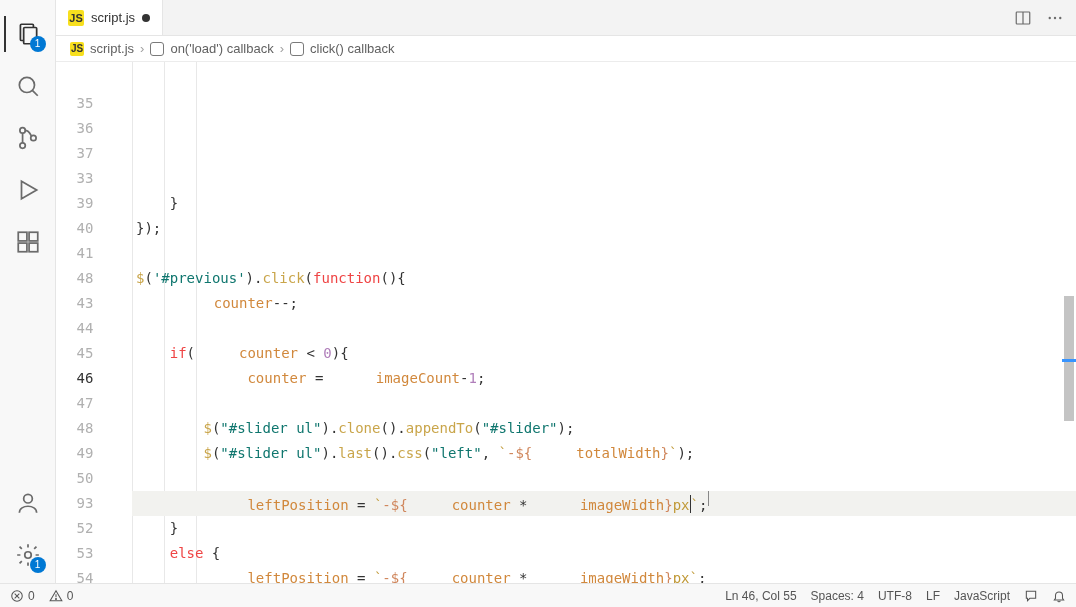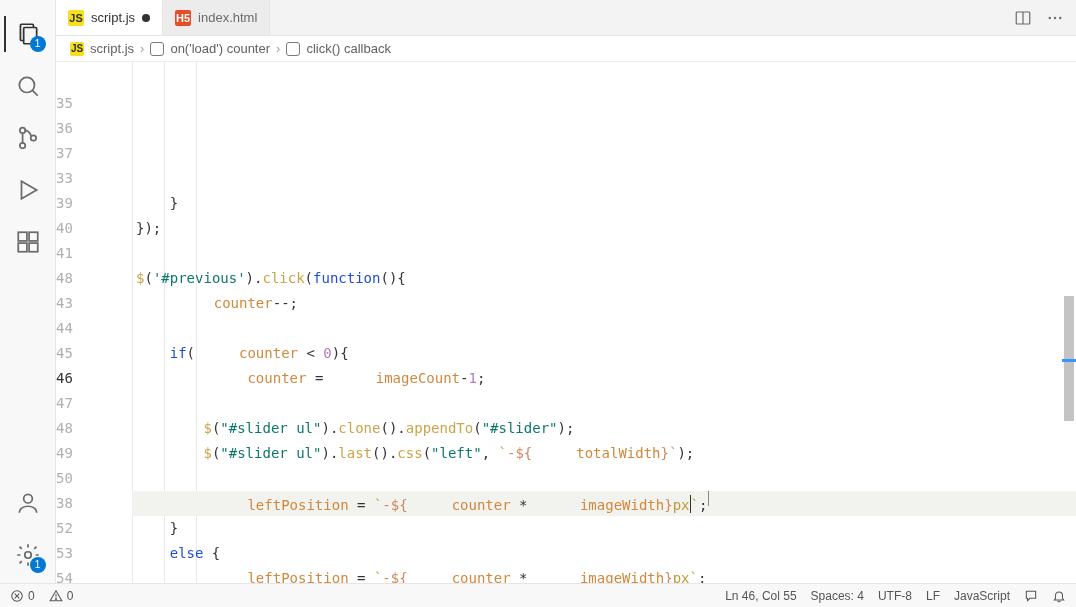--- a/index.html
+++ b/index.html
@@ -142,21 +142,21 @@
     display:flex;
     overflow:hidden;
     position:relative;
     font-family: "SF Mono", Menlo, Consolas, monospace;
     font-size: 14px;
     line-height: 25px;
   }
   .gutter {
     width: 76px;
     background:#ffffff;
-    text-align:left;
+    text-align:center;
     color:#b0b0b0;
     padding: 4px 18px 4px 0;
     user-select:none;
     border-right: 0;
   }
   .code {
     flex:1;
     padding: 4px 0 4px 0;
     white-space: pre;
     position:relative;
@@ -168,21 +168,21 @@
     width:1px;
     background:#e8e8e8;
   }
   .line { height:25px; position:relative; }
   .gutter .line.active { color:#333; }
   .code .line.active {
     background: #f2f2ef;
   }
   
   .c-func { color:#c9a54a; }
-  .c-key  { color:#1d4ed8; }
+  .c-key  { color:#ef4444; }
   .c-var  { color:#d1883c;margin-left:44px; }
   .c-str2 { color:#c19a38; }
   .c-num  { color:#b07eba; }
   .c-sel  { color:#0f766e; }
   .c-embed { color:#d0875d; }
 
   .caret {
     display:inline-block;
     width:1px;
     height:18px;
@@ -290,24 +290,20 @@
       <span class="badge">1</span>
     </div>
   </div>
 
   <div class="content-col">
     <div class="tab-bar">
       <div class="tab active">
         <span class="file-icon js">JS</span>
         <span>script.js</span>
         <span class="dot"></span>
-      </div>
-      <div class="tab">
-        <span class="file-icon html">H5</span>
-        <span>index.html</span>
       </div>
       <div class="tab-actions">
         <div class="tab-action">
           <svg viewBox="0 0 24 24" width="18" height="18" fill="none" stroke="currentColor" stroke-width="1.6">
               <rect x="3" y="4" width="18" height="16" rx="1"></rect>
               <line x1="12" y1="4" x2="12" y2="20"></line>
             </svg>
         </div>
         <div class="tab-action">
           <svg viewBox="0 0 24 24" width="18" height="18" fill="currentColor">
@@ -317,21 +313,21 @@
             </svg>
         </div>
       </div>
     </div>
 
     <div class="breadcrumb">
       <span class="bc-icon js">JS</span>
       <span>script.js</span>
       <span class="bc-sep">›</span>
       <span class="bc-sym"></span>
-      <span>on('load') counter</span>
+      <span>on('load') callback</span>
       <span class="bc-sep">›</span>
       <span class="bc-sym"></span>
       <span>click() callback</span>
     </div>
 
     <div class="editor-wrap">
       <div class="gutter" id="gutter">
           <div class="line"></div>
           <div class="line">35</div>
           <div class="line">36</div>
@@ -342,21 +338,21 @@
           <div class="line">41</div>
           <div class="line">48</div>
           <div class="line">43</div>
           <div class="line">44</div>
           <div class="line">45</div>
           <div class="line active">46</div>
           <div class="line">47</div>
           <div class="line">48</div>
           <div class="line">49</div>
           <div class="line">50</div>
-          <div class="line">38</div>
+          <div class="line">93</div>
           <div class="line">52</div>
           <div class="line">53</div>
           <div class="line">54</div>
         </div>
       <div class="code" id="code">
         <div class="guide-line" style="left:0px"></div>
         <div class="guide-line" style="left:32px"></div>
         <div class="guide-line" style="left:64px"></div>
       <div class="line" style="padding-left: 4px;">    }</div><div class="line" style="padding-left: 4px;">});</div><div class="line" style="padding-left: 4px;"></div><div class="line" style="padding-left: 4px;"><span class="c-func">$</span>(<span class="c-sel">'#previous'</span>).<span class="c-func">click</span>(<span class="c-key">function</span>(){</div><div class="line" style="padding-left: 4px;">    <span class="c-var">counter</span>--;</div><div class="line" style="padding-left: 4px;"></div><div class="line" style="padding-left: 4px;">    <span class="c-key">if</span>(<span class="c-var">counter</span> &lt; <span class="c-num">0</span>){</div><div class="line" style="padding-left: 4px;">        <span class="c-var">counter</span> = <span class="c-var">imageCount</span>-<span class="c-num">1</span>;</div><div class="line" style="padding-left: 4px;"></div><div class="line" style="padding-left: 4px;">        <span class="c-func">$</span>(<span class="c-sel">"#slider ul"</span>).<span class="c-func">clone</span>().<span class="c-func">appendTo</span>(<span class="c-sel">"#slider"</span>);</div><div class="line" style="padding-left: 4px;">        <span class="c-func">$</span>(<span class="c-sel">"#slider ul"</span>).<span class="c-func">last</span>().<span class="c-func">css</span>(<span class="c-sel">"left"</span>, <span class="c-str2">`</span><span class="c-embed">-${</span><span class="c-var">totalWidth</span><span class="c-embed">}</span><span class="c-str2">`</span>);</div><div class="line" style="padding-left: 4px;"></div><div class="line active" style="padding-left: 4px;">        <span class="c-var">leftPosition</span> = <span class="c-str2">`</span><span class="c-embed">-${</span><span class="c-var">counter</span> * <span class="c-var">imageWidth</span><span class="c-embed">}</span><span class="c-str2">px</span><span class="caret"></span><span class="c-str2">`</span>;<span class="sec-cursor"></span></div><div class="line" style="padding-left: 4px;">    }</div><div class="line" style="padding-left: 4px;">    <span class="c-key">else</span> {</div><div class="line" style="padding-left: 4px;">        <span class="c-var">leftPosition</span> = <span class="c-str2">`</span><span class="c-embed">-${</span><span class="c-var">counter</span> * <span class="c-var">imageWidth</span><span class="c-embed">}</span><span class="c-str2">px`</span>;</div></div>
       <div class="scrollbar-track">

